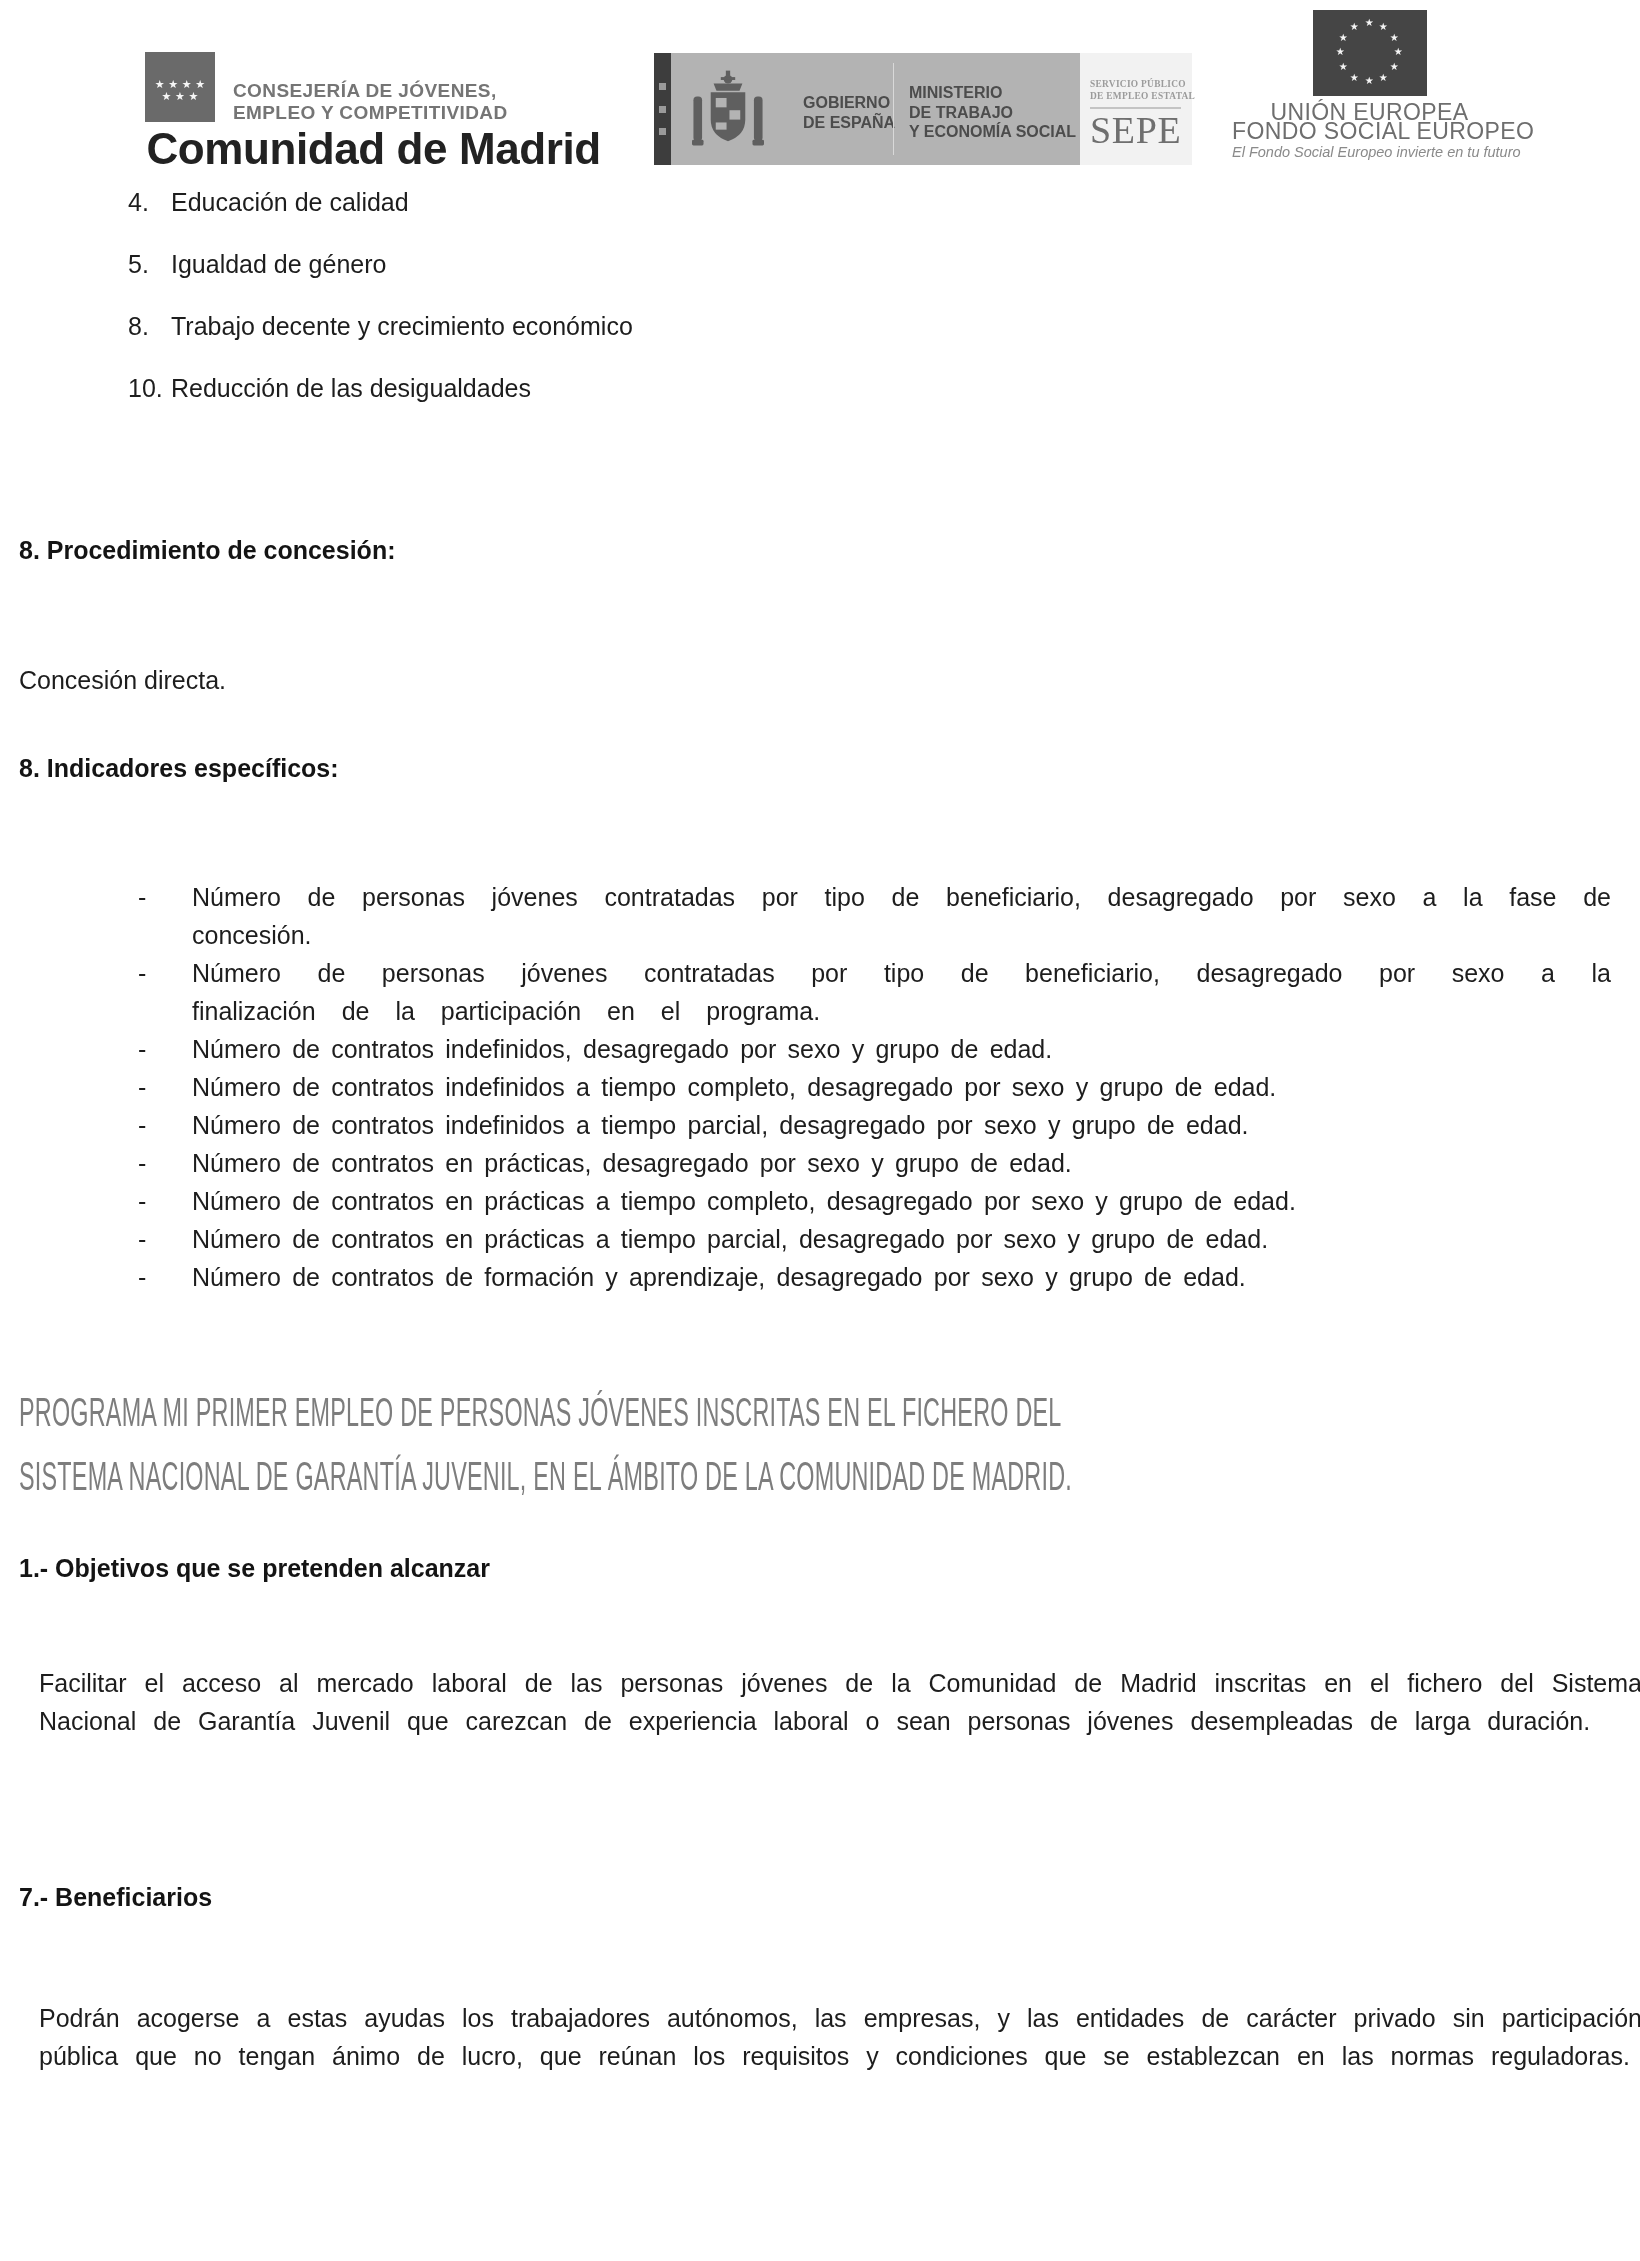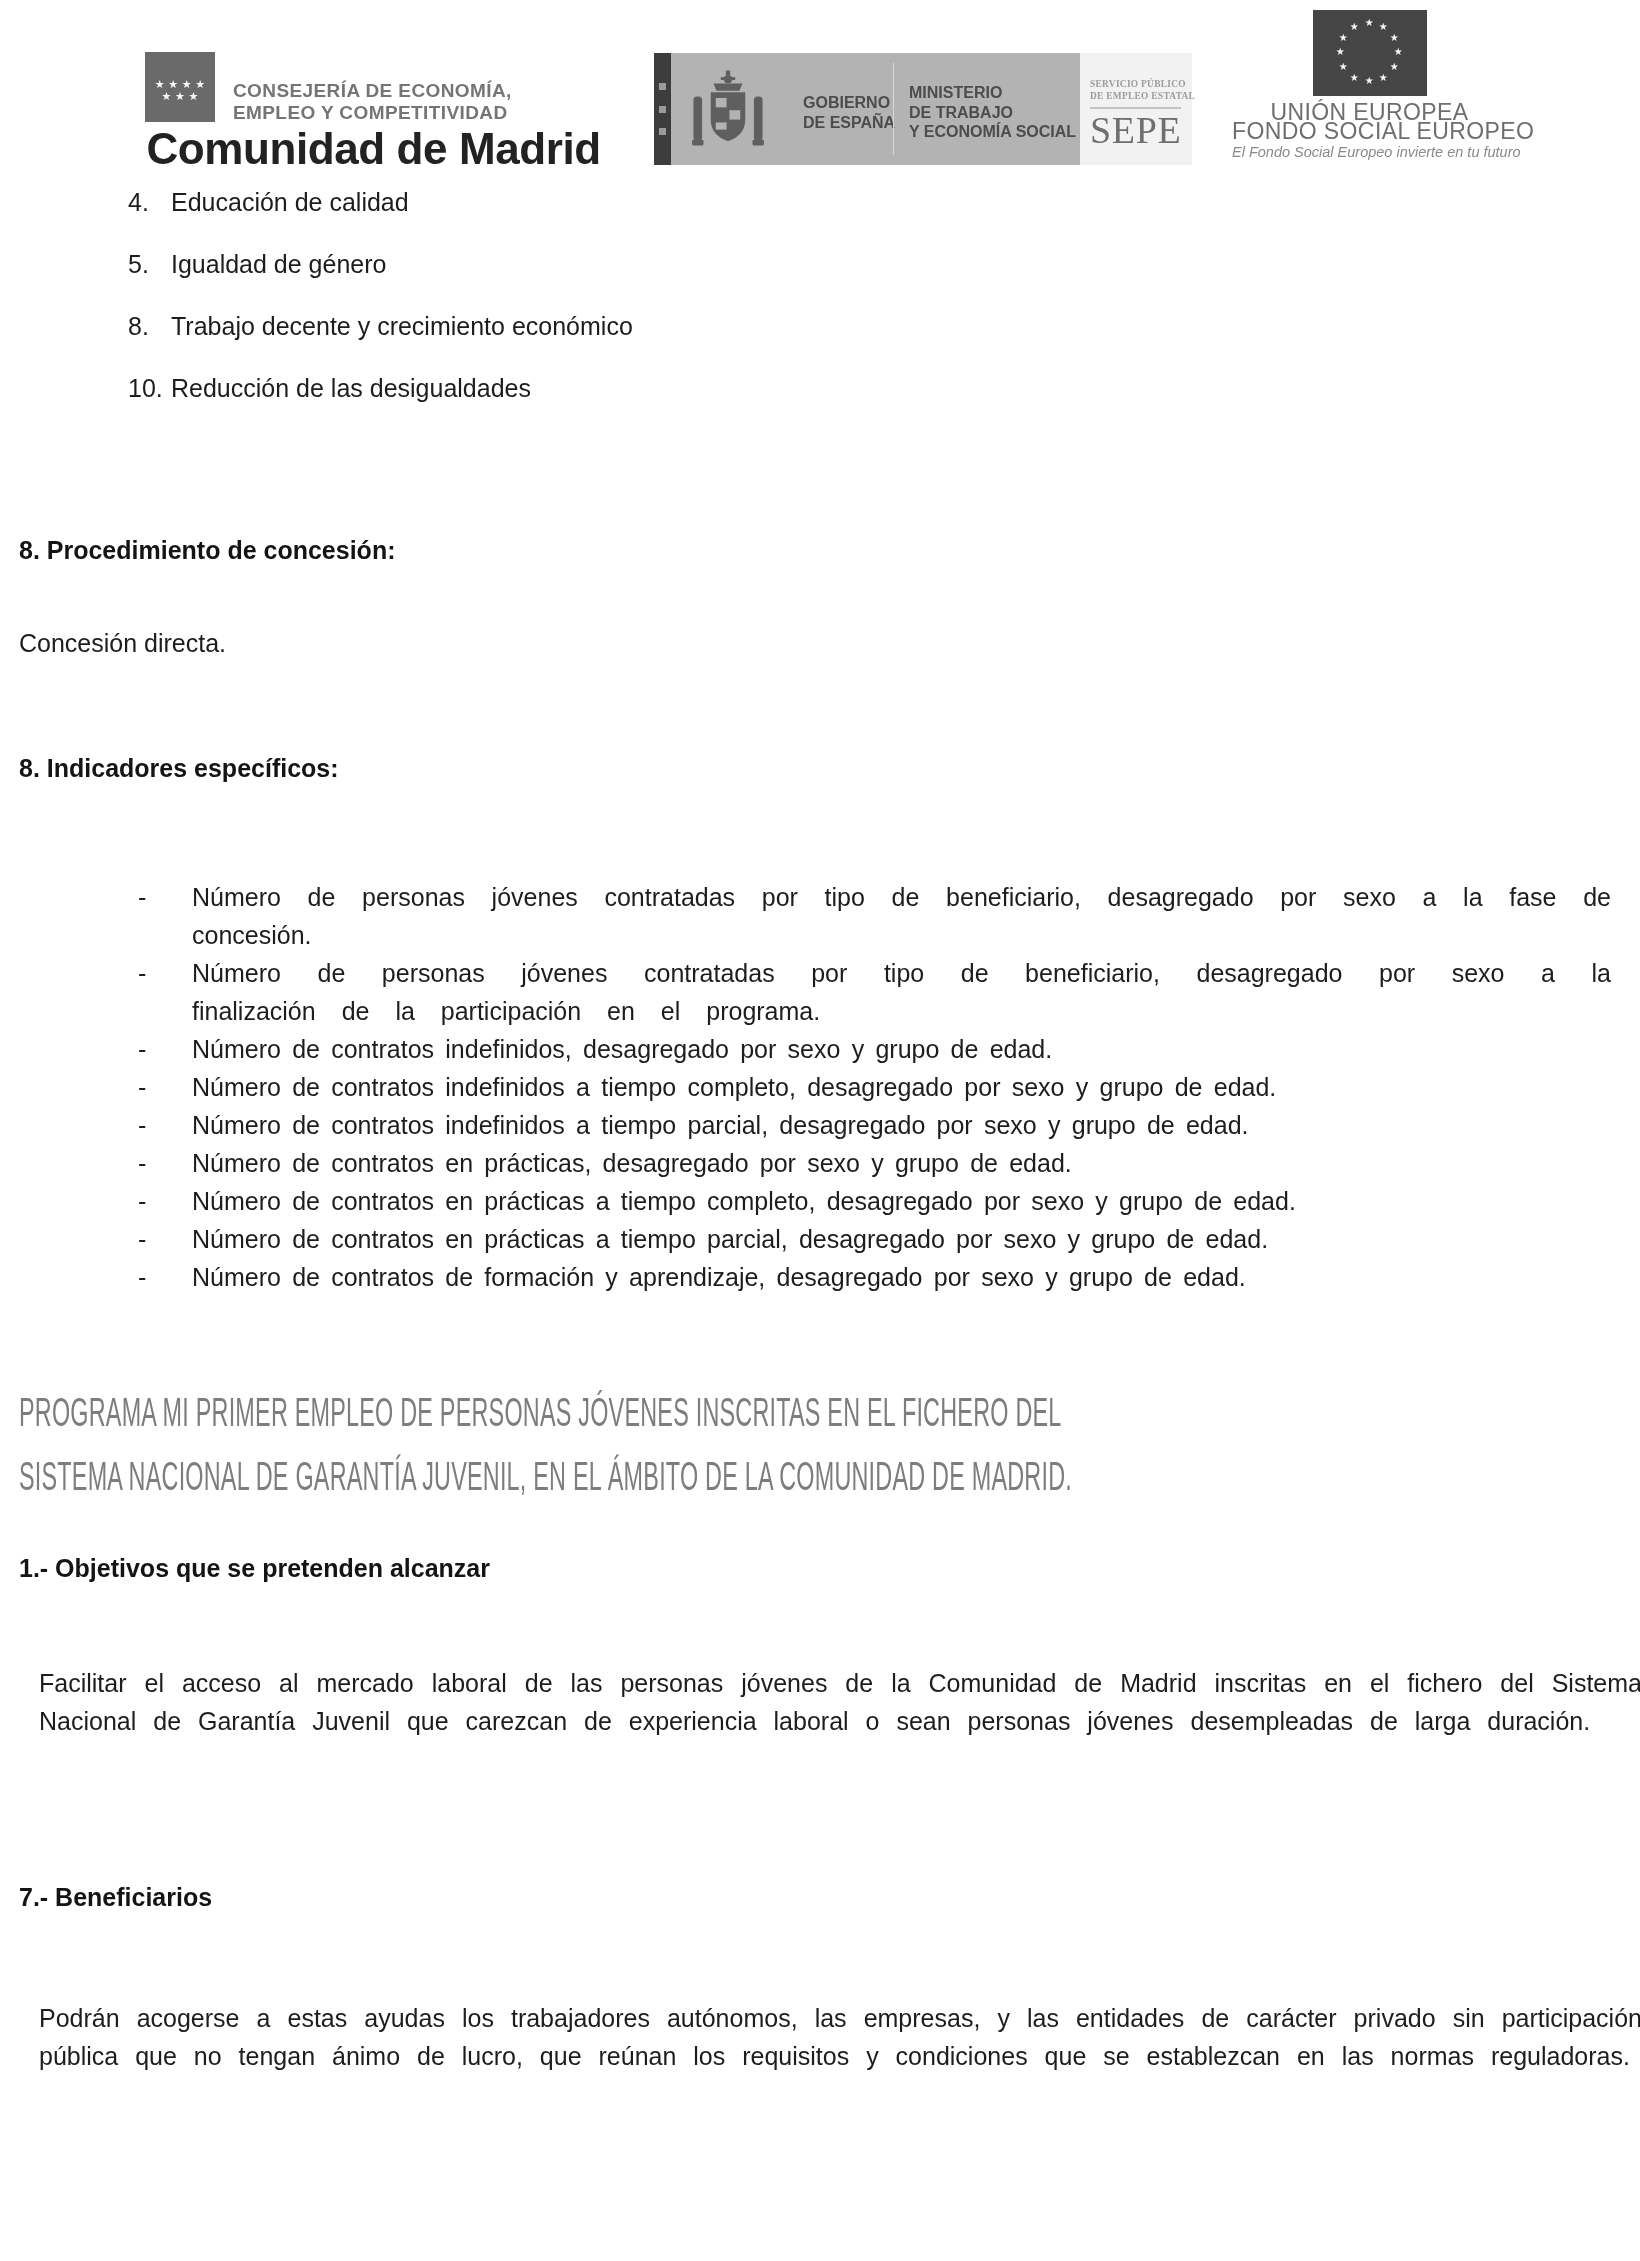--- a/index.html
+++ b/index.html
@@ -48,21 +48,21 @@
   .eu-line.first{margin-top:6.5px;}
   .eu-tagline{font-size:14.5px;font-style:italic;color:#8a8a8a;line-height:17.4px;margin-top:2.2px;white-space:nowrap;}
 
   
   .ods-list{position:absolute;left:128px;top:190px;}
   .ods-item{display:flex;font-size:25px;line-height:25px;margin-bottom:37px;}
   .ods-num{min-width:43px;}
   .h-bold{position:absolute;left:19px;font-size:25px;font-weight:bold;color:#141414;white-space:nowrap;}
   .plain-line{position:absolute;left:19px;font-size:25px;color:#1d1d1d;white-space:nowrap;}
   #h-procedimiento{top:506px;margin-top:30px;}
-  #t-concesion{top:629px;}
+  #t-concesion{top:666px;}
   #h-indicadores{top:754px;}
 
   .indic-list{position:absolute;left:138px;top:878px;width:1473px;}
   .indic-item{position:relative;padding-left:54px;font-size:25px;line-height:38px;text-align:justify;word-spacing:4.3px;}
   .indic-item:nth-child(1),.indic-item:nth-child(2){word-spacing:19px;}
   .indic-item .dash{position:absolute;left:0;top:0;word-spacing:0;}
 
   .programa-title{
     position:absolute;left:19px;top:1380px;width:1957px;
     font-size:41px;line-height:64px;color:#7d7d7d;letter-spacing:0.4px;
@@ -78,21 +78,21 @@
 <body>
 
 <div class="page">
 
   <div class="cm-logo">
     <div class="cm-flag">
       <div class="cm-star-row">★★★★</div>
       <div class="cm-star-row">★★★</div>
     </div>
     <div class="cm-consejeria">
-      <div>CONSEJERÍA DE ECONOMÍA,</div>
+      <div>CONSEJERÍA DE JÓVENES,</div>
       <div>EMPLEO Y COMPETITIVIDAD</div>
     </div>
     <div class="cm-brand">Comunidad de Madrid</div>
   </div>
 
   <div class="gov-band">
     <div class="gov-strip">
         <i></i>
         <i></i>
         <i></i>

